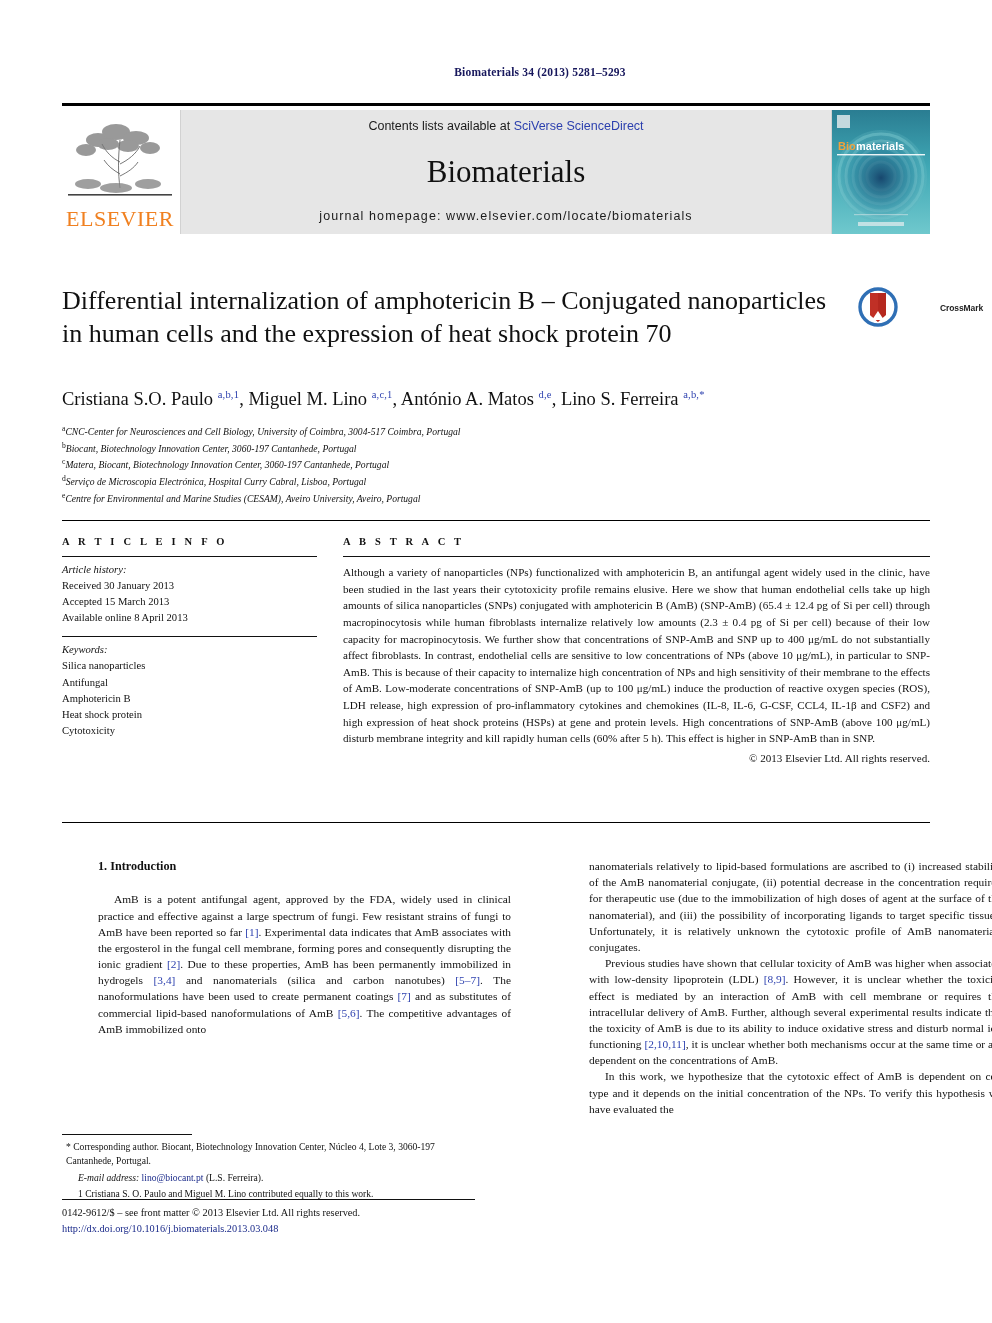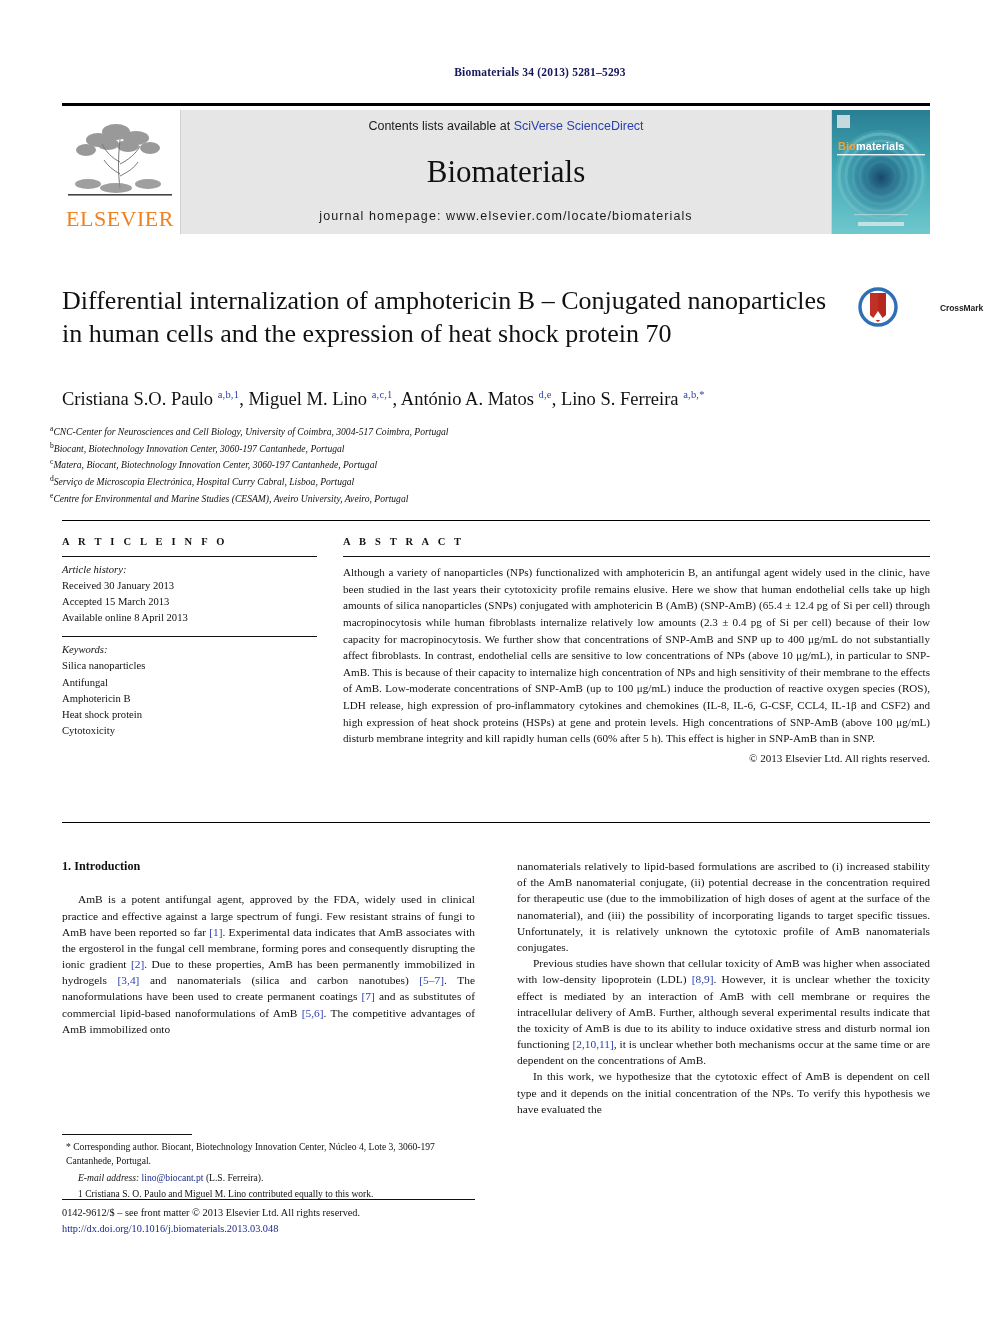--- a/index.html
+++ b/index.html
@@ -165,21 +165,21 @@
     color: #111;
   }
   .authors sup {
     font-size: 10.5px;
     color: #2b3fae;
     vertical-align: super;
     letter-spacing: 0.2px;
   }
   .affiliations {
     position: absolute;
-    left: 50px; top: 423px;
+    left: 62px; top: 423px;
     width: 880px;
     font-family: "Liberation Serif", serif;
     font-style: italic;
     font-size: 9.6px;
     line-height: 1.62;
     color: #111;
   }
   .affiliations sup {
     font-style: normal;
     font-size: 7.6px;
@@ -254,20 +254,21 @@
     column-gap: 42px;
   }
   .bcol {
     width: 413px;
     flex: 0 0 413px;
     font-family: "Liberation Serif", serif;
     font-size: 11.4px;
     line-height: 1.42;
     text-align: justify;
     color: #111;
+    margin-left: 36px;
   }
   .bcol h2 {
     font-family: "Liberation Serif", serif;
     font-size: 12.2px;
     font-weight: bold;
     margin: 0 0 16px 0;
   }
   .bcol p { margin: 0; text-indent: 16px; }
   .bcol p.noindent { text-indent: 0; }
   .ref { color: #2b3fae; }

